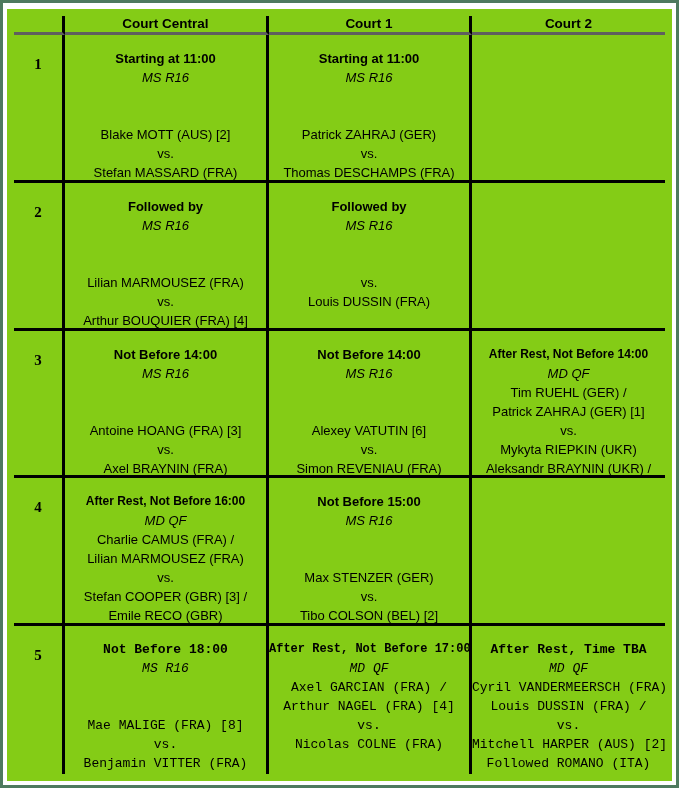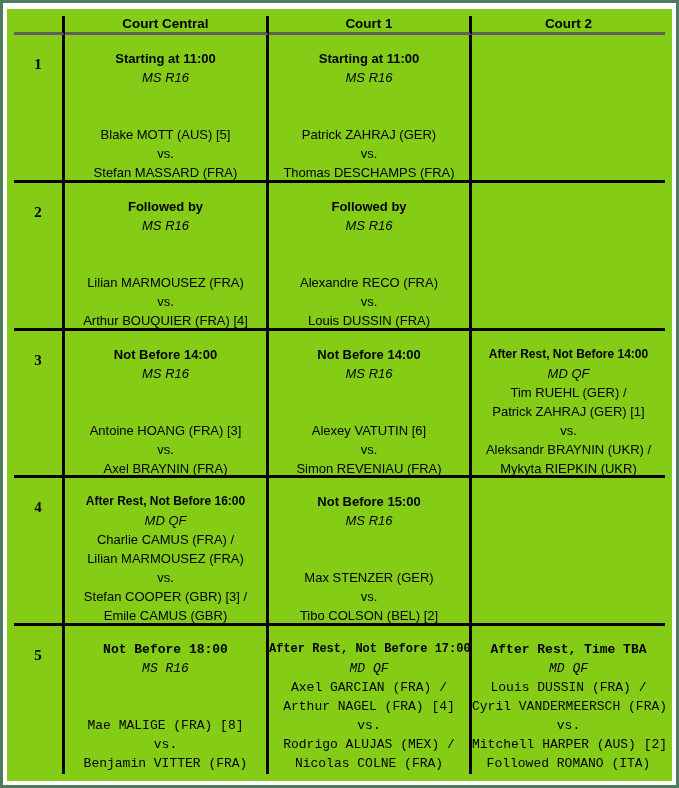--- a/index.html
+++ b/index.html
@@ -81,21 +81,21 @@
   <div class="c hc"></div>
   <div class="c hc">Court Central</div>
   <div class="c hc">Court 1</div>
   <div class="c hc lastcol">Court 2</div>
 
   <div class="c nc">1</div>
   <div class="c mc">
     <div class="ln tm">Starting at 11:00</div>
     <div class="ln rd">MS R16</div>
     <div class="gp"></div>
-    <div class="ln">Blake MOTT (AUS) [5]</div>
+    <div class="ln">Blake MOTT (AUS) [2]</div>
     <div class="ln">vs.</div>
     <div class="ln">Stefan MASSARD (FRA)</div>
   </div>
   <div class="c mc">
     <div class="ln tm">Starting at 11:00</div>
     <div class="ln rd">MS R16</div>
     <div class="gp"></div>
     <div class="ln">Patrick ZAHRAJ (GER)</div>
     <div class="ln">vs.</div>
     <div class="ln">Thomas DESCHAMPS (FRA)</div>
@@ -108,21 +108,20 @@
     <div class="ln rd">MS R16</div>
     <div class="gp"></div>
     <div class="ln">Lilian MARMOUSEZ (FRA)</div>
     <div class="ln">vs.</div>
     <div class="ln">Arthur BOUQUIER (FRA) [4]</div>
   </div>
   <div class="c mc">
     <div class="ln tm">Followed by</div>
     <div class="ln rd">MS R16</div>
     <div class="gp"></div>
-    <div class="ln">Alexandre RECO (FRA)</div>
     <div class="ln">vs.</div>
     <div class="ln">Louis DUSSIN (FRA)</div>
   </div>
   <div class="c mc lastcol"></div>
 
   <div class="c nc">3</div>
   <div class="c mc">
     <div class="ln tm">Not Before 14:00</div>
     <div class="ln rd">MS R16</div>
     <div class="gp"></div>
@@ -137,33 +136,33 @@
     <div class="ln">Alexey VATUTIN [6]</div>
     <div class="ln">vs.</div>
     <div class="ln">Simon REVENIAU (FRA)</div>
   </div>
   <div class="c mc lastcol">
     <div class="ln tm sm">After Rest, Not Before 14:00</div>
     <div class="ln rd">MD QF</div>
     <div class="ln">Tim RUEHL (GER) /</div>
     <div class="ln">Patrick ZAHRAJ (GER) [1]</div>
     <div class="ln">vs.</div>
+    <div class="ln">Mykyta RIEPKIN (UKR)</div>
     <div class="ln">Aleksandr BRAYNIN (UKR) /</div>
-    <div class="ln">Mykyta RIEPKIN (UKR)</div>
   </div>
 
   <div class="c nc">4</div>
   <div class="c mc">
     <div class="ln tm sm">After Rest, Not Before 16:00</div>
     <div class="ln rd">MD QF</div>
     <div class="ln">Charlie CAMUS (FRA) /</div>
     <div class="ln">Lilian MARMOUSEZ (FRA)</div>
     <div class="ln">vs.</div>
     <div class="ln">Stefan COOPER (GBR) [3] /</div>
-    <div class="ln">Emile CAMUS (GBR)</div>
+    <div class="ln">Emile RECO (GBR)</div>
   </div>
   <div class="c mc">
     <div class="ln tm">Not Before 15:00</div>
     <div class="ln rd">MS R16</div>
     <div class="gp"></div>
     <div class="ln">Max STENZER (GER)</div>
     <div class="ln">vs.</div>
     <div class="ln">Tibo COLSON (BEL) [2]</div>
   </div>
   <div class="c mc lastcol"></div>
@@ -176,26 +175,25 @@
     <div class="ln">Mae MALIGE (FRA) [8]</div>
     <div class="ln">vs.</div>
     <div class="ln">Benjamin VITTER (FRA)</div>
   </div>
   <div class="c mc lastrow">
     <div class="ln tm sm">After Rest, Not Before 17:00</div>
     <div class="ln rd">MD QF</div>
     <div class="ln">Axel GARCIAN (FRA) /</div>
     <div class="ln">Arthur NAGEL (FRA) [4]</div>
     <div class="ln">vs.</div>
-    <div class="ln">Rodrigo ALUJAS (MEX) /</div>
     <div class="ln">Nicolas COLNE (FRA)</div>
   </div>
   <div class="c mc lastcol lastrow">
     <div class="ln tm">After Rest, Time TBA</div>
     <div class="ln rd">MD QF</div>
+    <div class="ln">Cyril VANDERMEERSCH (FRA)</div>
     <div class="ln">Louis DUSSIN (FRA) /</div>
-    <div class="ln">Cyril VANDERMEERSCH (FRA)</div>
     <div class="ln">vs.</div>
     <div class="ln">Mitchell HARPER (AUS) [2] /</div>
     <div class="ln">Followed ROMANO (ITA)</div>
   </div>
 
 </div>
 
 </body></html>

